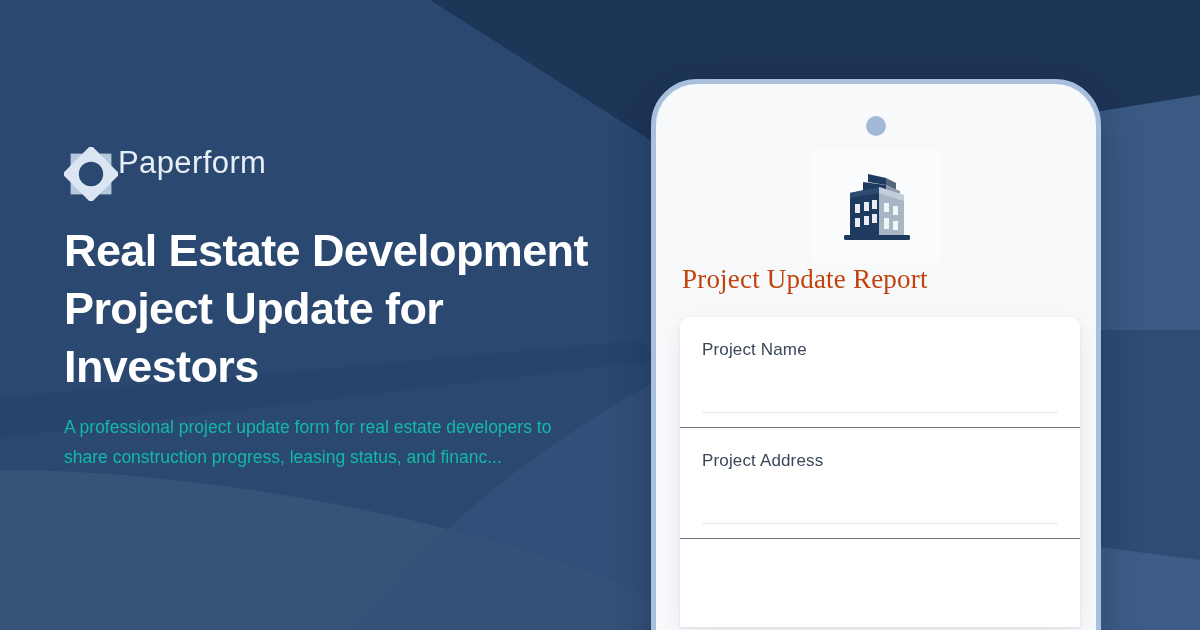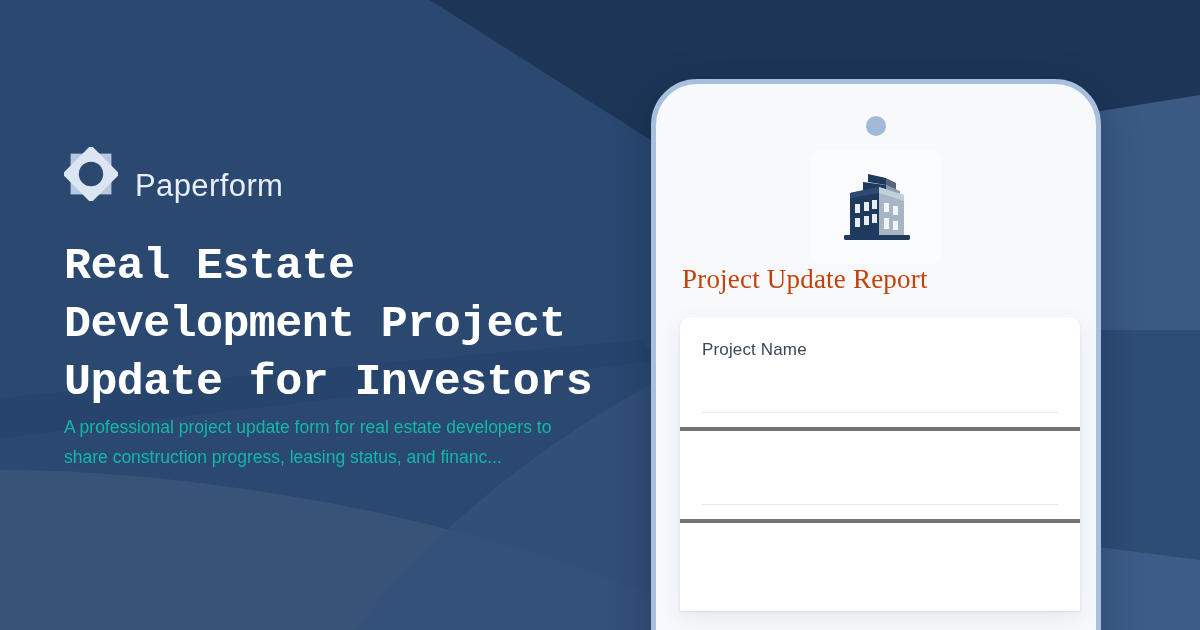--- a/index.html
+++ b/index.html
@@ -30,46 +30,44 @@
     top: 0;
     width: 540px;
     height: 630px;
   }
 
   .brand {
     position: absolute;
     top: 147px;
     left: 0;
     display: flex;
-    align-items: flex-end;
-    gap: 17px;
+    align-items: flex-start;
   }
 
   .brand-mark { width: 54px; height: 54px; display: block; flex: none; }
 
   .brand-name {
     font-size: 31px;
     font-weight: 400;
     letter-spacing: 0.4px;
     color: #e8eef7;
     line-height: 1;
     white-space: nowrap;
   }
 
   .headline {
     position: absolute;
-    top: 238px;
+    top: 222px;
     left: 0;
     width: 530px;
     font-size: 45px;
     line-height: 58px;
     font-weight: 700;
     letter-spacing: -0.6px;
     color: #ffffff;
-    font-family: Liberation Mono, monospace;
   }
 
   .subhead {
     position: absolute;
     top: 412px;
     left: 0;
     width: 512px;
     font-size: 17.5px;
     line-height: 30px;
     font-weight: 400;
@@ -133,21 +131,21 @@
     margin: 22px 16px 0 24px;
     background: #ffffff;
     border-radius: 10px 10px 0 0;
     box-shadow: 0 1px 3px rgba(26, 44, 74, 0.09),
                 0 8px 26px rgba(26, 44, 74, 0.07);
     overflow: hidden;
   }
 
   .form-field {
     padding: 22px 22px 0 22px;
-    border-bottom: 4px solid #737373;
+    border-bottom: 1px solid #737373;
   }
 
   .form-field:last-child { border-bottom: none; }
 
   .field-label {
     font-size: 17px;
     font-weight: 400;
     letter-spacing: 0.15px;
     color: #3a4759;
     line-height: 22px;
@@ -242,20 +240,21 @@
       <div class="form-title">Project Update Report</div>
 
       <div class="form-card">
 
         <div class="form-field">
           <div class="field-label">Project Name</div>
           <div class="field-input"></div>
         </div>
 
         <div class="form-field">
+          <div class="field-label">Project Address</div>
           <div class="field-input"></div>
         </div>
 
         <div class="form-field is-clipped">
           <div class="field-input"></div>
         </div>
 
       </div>
     </div>
   </div>

